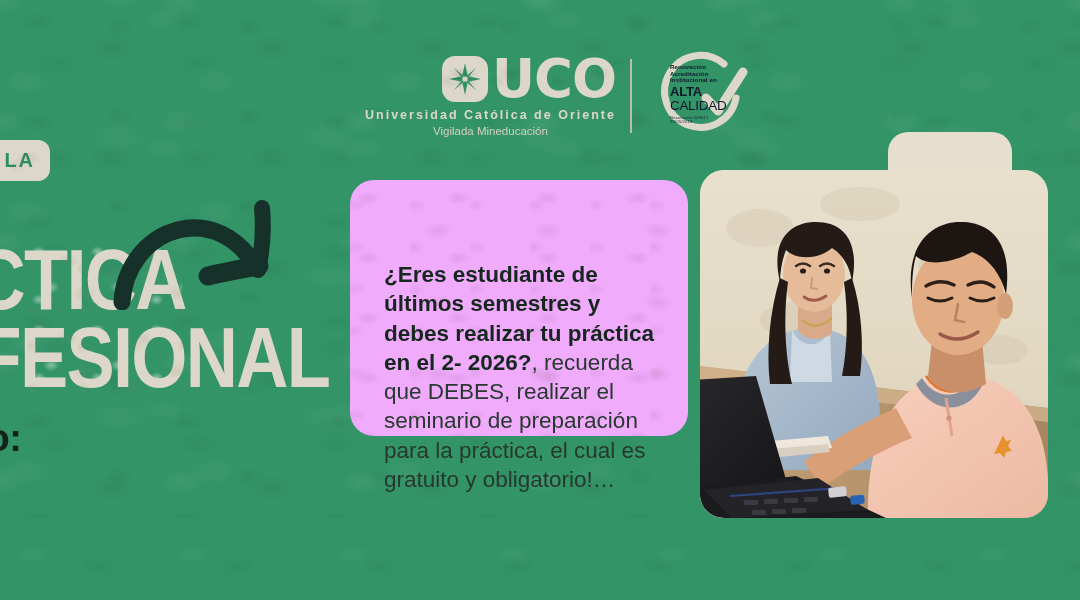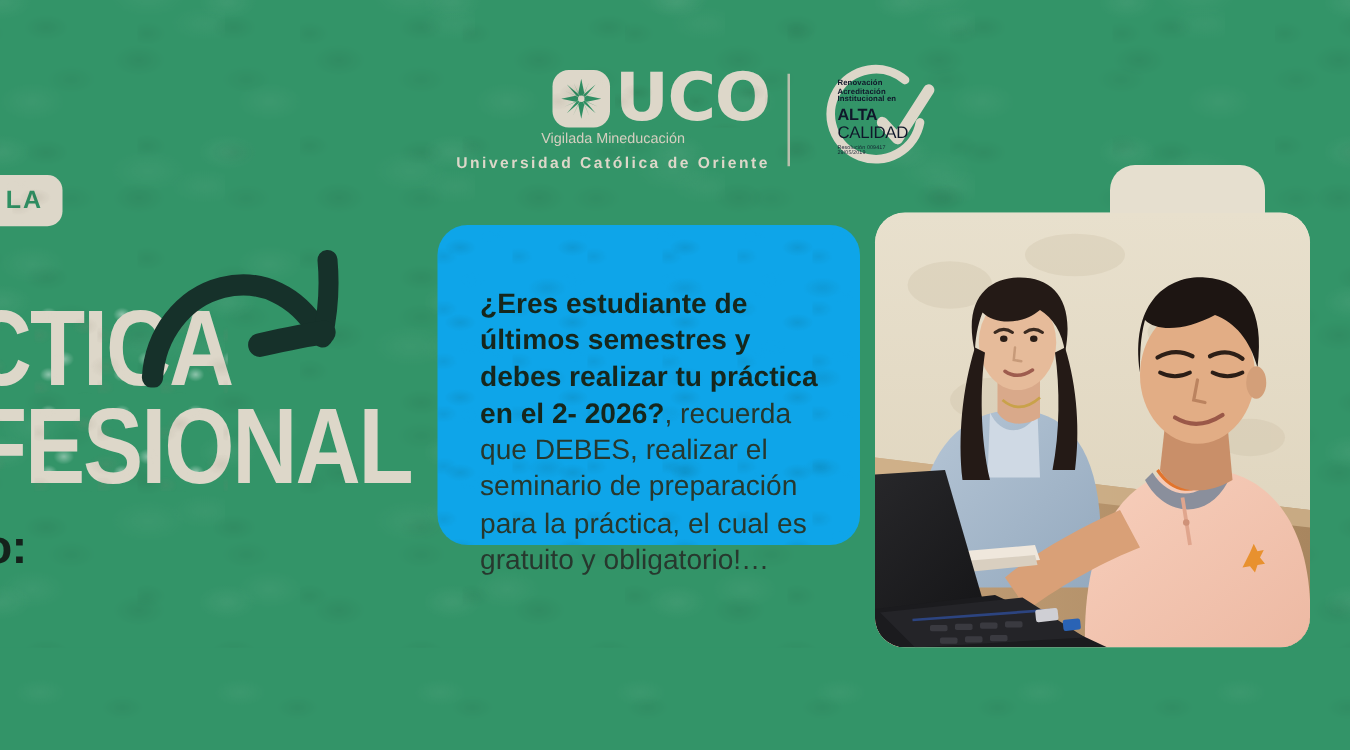--- a/index.html
+++ b/index.html
@@ -115,22 +115,22 @@
     font-family:"Liberation Sans", sans-serif;
     font-size:34px;color:#14221b;margin-top:6px;white-space:nowrap;
   }
 
   
   #curved-arrow{position:absolute;left:112px;top:190px;width:180px;height:120px;}
 
   
   #text-card{
     position:absolute;left:350px;top:180px;width:338px;height:256px;
-    background:#0ea5e9;border-radius:24px;
-    box-sizing:border-box;padding:48px 28px 24px 34px;
+    background:#f0abfc;border-radius:24px;
+    box-sizing:border-box;padding:80px 28px 24px 34px;
   }
   #card-copy{
     font-family:"Liberation Sans", sans-serif;
     font-size:22.5px;line-height:1.30;color:#27382e;
     position:relative;z-index:2;
   }
   #card-copy b{font-weight:bold;color:#16271d;}
 
   
   #photo-card{
@@ -185,22 +185,22 @@
               <path d="M24.4 4.6 L19 16.4 L19.9 15 Z"></path>
               <path d="M11.6 31.4 L17 19.6 L16.1 21 Z"></path>
               <path d="M4.6 11.6 L16.4 17 L15 16.1 Z"></path>
               <path d="M31.4 24.4 L19.6 19 L21 19.9 Z"></path>
             </g>
             <circle cx="18" cy="18" r="2.6" fill="#ddd7c9"></circle>
           </svg>
         </div>
         <div class="uco-letters grain">UCO</div>
       </div>
+      <div id="uco-sub1">Universidad Católica de Oriente</div>
       <div id="uco-sub2">Vigilada Mineducación</div>
-      <div id="uco-sub1">Universidad Católica de Oriente</div>
     </div>
 
     <div id="lockup-divider"></div>
 
     <div id="accred-seal">
       <svg width="100" height="96" viewBox="0 0 100 96" aria-hidden="true">
         <path d="M76 16 A36 36 0 1 0 88 50" fill="none" stroke="#ddd7c9" stroke-width="7" stroke-linecap="round"></path>
         <path d="M58 50 L70 63 L95 24" fill="none" stroke="#ddd7c9" stroke-width="9" stroke-linecap="round" stroke-linejoin="round"></path>
       </svg>
       <div class="seal-text">

